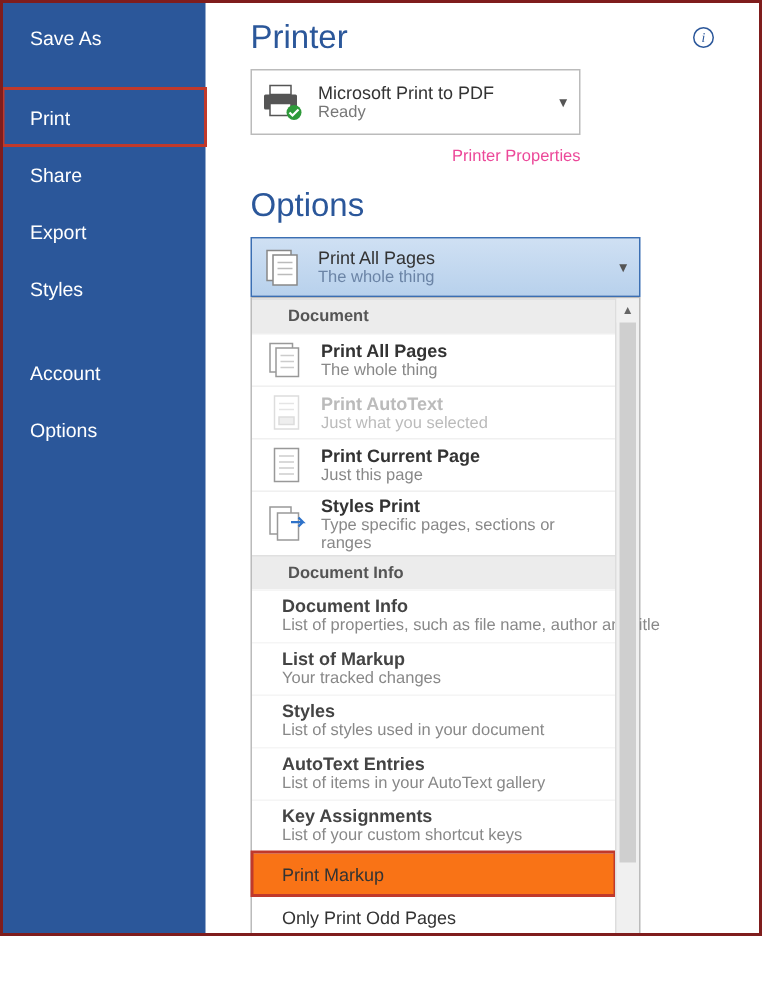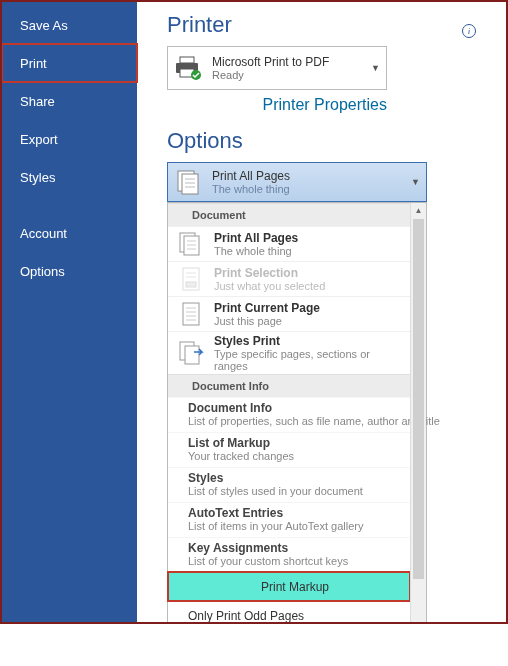--- a/index.html
+++ b/index.html
@@ -1,32 +1,32 @@
 <!DOCTYPE html>
 <html><head>
 <meta charset="utf-8">
 <style>
   * { box-sizing: border-box; margin: 0; padding: 0; }
   body { font-family: "Segoe UI", Arial, sans-serif; font-size: 12px; color: #333; background: #fff; }
   .frame { width: 508px; height: 624px; border: 2px solid #7f1d1d; position: relative; overflow: hidden; background: #fff; }
   .sidebar { width: 135px; height: 100%; background: #2b579a; float: left; padding-top: 4px; }
   .side-item { color: #fff; font-size: 13px; padding: 12px 18px 11px; cursor: pointer; }
-  .side-sel { outline: 2px solid #c0392b; outline-offset: -1px; background: #2b579a; }
+  .side-sel { outline: 2px solid #c0392b; outline-offset: -1px; background: #2b579a; margin-top: 15px; }
   .side-gap { height: 18px; }
   .main { margin-left: 135px; padding: 6px 24px 0 30px; position: relative; height: 100%; }
-  .sec-head { color: #2b579a; font-size: 22px; font-weight: 400; margin: 4px 0 8px; display: flex; align-items: flex-end; gap: 12px; }
+  .sec-head { color: #2b579a; font-size: 22px; font-weight: 400; margin: 4px 0 8px; display: flex; align-items: center; gap: 12px; }
   .info-icon { width:14px;height:14px;border:1px solid #2b579a;border-radius:50%;display:inline-flex;align-items:center;justify-content:center;color:#2b579a;font-size:9px;font-style:italic;font-family:serif;margin-left:auto;margin-right:6px; }
   .printer-box { border:1px solid #bbb; width:220px; height:44px; display:flex; align-items:center; padding:0 6px; position:relative; cursor:pointer; }
   .printer-icon { width:30px; height:26px; position:relative; margin-right:8px; }
   .printer-icon svg { width:30px; height:26px; }
   .pb-text .t1 { font-size:12px; color:#333; }
   .pb-text .t2 { font-size:11px; color:#777; }
   .chev { position:absolute; right:6px; top:50%; transform:translateY(-50%); font-size:9px; color:#555; }
   .link-line { width:220px; text-align:right; margin:6px 0 14px; }
-  .link-line a { color:#0369a1; font-size:16px; text-decoration:none; }
+  .link-line a { color:#ec4899; font-size:11px; text-decoration:none; }
   .dd-head { border:1px solid #3b6fb3; background:linear-gradient(#cfe0f3,#b8d1ec); width:260px; height:40px; display:flex; align-items:center; padding:0 6px; position:relative; cursor:pointer; }
   .dd-icon { width:30px; height:28px; margin-right:8px; }
   .dd-icon svg { width:30px; height:28px; }
   .dd-head .t1 { font-size:12px; color:#333; }
   .dd-head .t2 { font-size:11px; color:#6b84a6; }
   .dd-list { border:1px solid #bbb; background:#f5f5f5; width:260px; position:relative; }
   .dd-scroll { position:absolute; right:0; top:0; bottom:0; width:16px; background:#f0f0f0; border-left:1px solid #ddd; }
   .sb-btn { height:16px; background:#f0f0f0; color:#666; font-size:8px; text-align:center; line-height:16px; }
   .sb-thumb { background:#cfcfcf; margin:0 2px; }
   .dd-inner { margin-right:16px; }
@@ -35,21 +35,21 @@
   .opt-icon { width:30px; height:30px; margin-right:8px; flex-shrink:0; }
   .opt-icon svg { width:30px; height:30px; }
   .opt-txt .t1 { font-size:12px; font-weight:bold; color:#333; }
   .opt-txt .t2 { font-size:11px; color:#888; }
   .opt.disabled .t1, .opt.disabled .t2 { color:#bbb; }
   .opt.disabled { cursor:default; }
   .info-row { padding:3px 8px 5px 20px; background:#fff; cursor:pointer; border-top:1px solid #f5f5f5; }
   .info-row .t1 { font-size:12px; font-weight:bold; color:#444; }
   .info-row .t2 { font-size:11px; color:#888; white-space:nowrap; }
   .flat-row { padding:7px 8px 7px 20px; font-size:12px; cursor:pointer; background:#fff; border-top:1px solid #f0f0f0; }
-  .markup { background:#5eead4; outline:2px solid #c0392b; outline-offset:-1px;text-align:center; }
+  .markup { background:#f97316; outline:2px solid #c0392b; outline-offset:-1px; }
 </style>
 </head>
 <body>
 
 <div class="frame">
 
   <div class="sidebar">
     <div class="side-item"><span>Save As</span></div>
     <div class="side-item side-sel"><span>Print</span></div>
     <div class="side-item"><span>Share</span></div>
@@ -129,21 +129,21 @@
         </div>
 
         <div class="opt disabled">
           <div class="opt-icon"><svg viewBox="0 0 30 30">
                 <rect x="7" y="4" width="16" height="22" fill="#fff" stroke="#ddd"></rect>
                 <rect x="10" y="18" width="10" height="5" fill="#eee" stroke="#ddd"></rect>
                 <line x1="10" y1="9" x2="20" y2="9" stroke="#e5e5e5"></line>
                 <line x1="10" y1="13" x2="20" y2="13" stroke="#e5e5e5"></line>
               </svg></div>
           <div class="opt-txt">
-              <div class="t1">Print Selection</div>
+              <div class="t1">Print AutoText</div>
               <div class="t2">Just what you selected</div>
             </div>
         </div>
 
         <div class="opt">
           <div class="opt-icon"><svg viewBox="0 0 30 30">
                 <rect x="7" y="4" width="16" height="22" fill="#fff" stroke="#999"></rect>
                 <line x1="10" y1="9" x2="20" y2="9" stroke="#ccc"></line>
                 <line x1="10" y1="13" x2="20" y2="13" stroke="#ccc"></line>
                 <line x1="10" y1="17" x2="20" y2="17" stroke="#ccc"></line>

